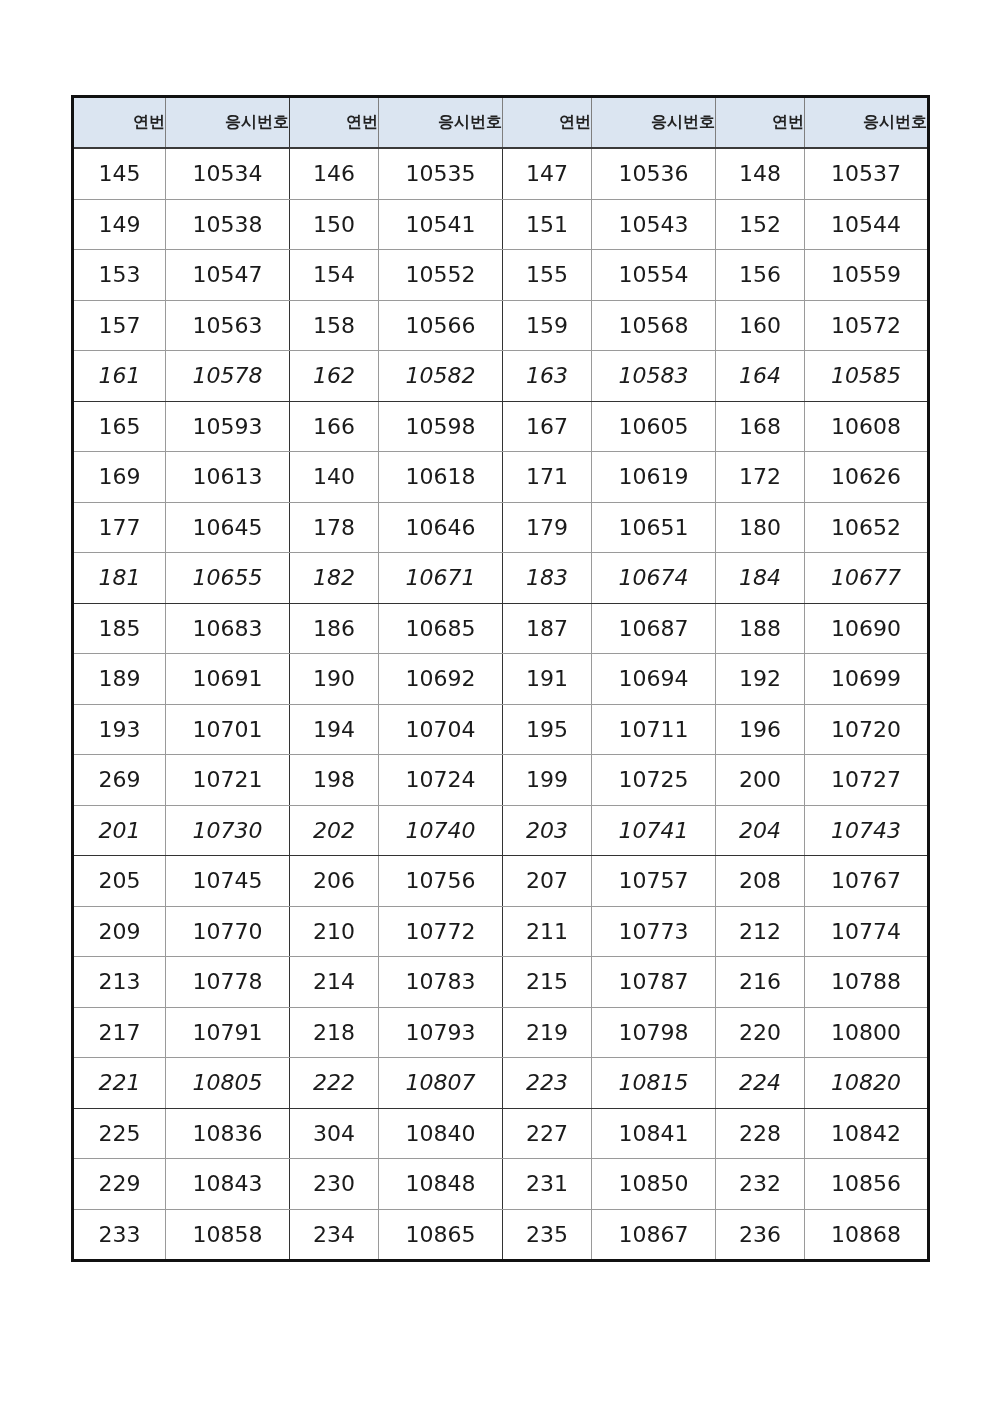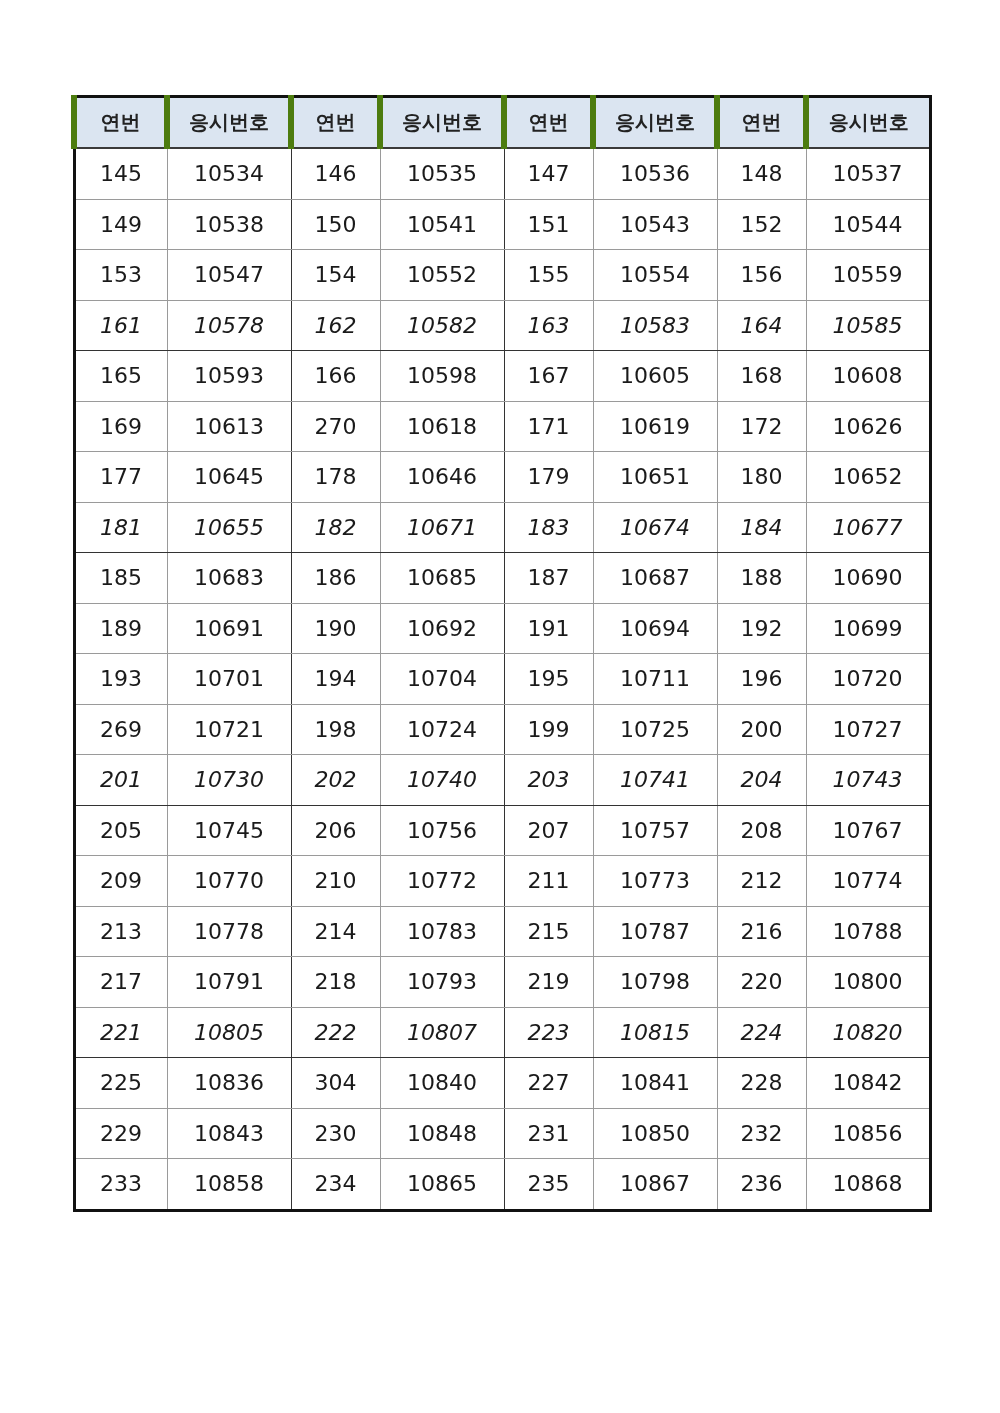--- a/index.html
+++ b/index.html
@@ -28,25 +28,25 @@
       border-collapse: collapse;
       border: 3px solid #111111;
       table-layout: fixed;
     }
     table.roster col.c-seq { width: 93px; }
     table.roster col.c-num { width: 124px; }
     table.roster col.c-seq2 { width: 89px; }
     table.roster th {
       background: #dbe5f1;
       height: 49px;
-      font-size: 20px;
+      font-size: 16px;
       font-weight: bold;
       color: #222222;
-      text-align: center;
-      border-left: 6px solid #4d7c0f;
+      text-align: right;
+      border-left: 1px solid #4d7c0f;
       border-right: 1px solid #7f7f7f;
       border-bottom: 2px solid #3a3a3a;
       padding: 0;
     }
     table.roster td {
       height: 49.5px;
       font-size: 22px;
       text-align: center;
       border: 1px solid #9a9a9a;
       padding: 0;
@@ -112,20 +112,30 @@
         <tr>
           <td>153</td>
           <td class="group-end">10547</td>
           <td>154</td>
           <td class="group-end">10552</td>
           <td>155</td>
           <td>10554</td>
           <td>156</td>
           <td>10559</td>
         </tr>
+        <tr>
+          <td>157</td>
+          <td class="group-end">10563</td>
+          <td>158</td>
+          <td class="group-end">10566</td>
+          <td>159</td>
+          <td>10568</td>
+          <td>160</td>
+          <td>10572</td>
+        </tr>
         <tr class="row-band">
           <td>161</td>
           <td class="group-end">10578</td>
           <td>162</td>
           <td class="group-end">10582</td>
           <td>163</td>
           <td>10583</td>
           <td>164</td>
           <td>10585</td>
         </tr>
@@ -135,21 +145,21 @@
           <td>166</td>
           <td class="group-end">10598</td>
           <td>167</td>
           <td>10605</td>
           <td>168</td>
           <td>10608</td>
         </tr>
         <tr>
           <td>169</td>
           <td class="group-end">10613</td>
-          <td>270</td>
+          <td>140</td>
           <td class="group-end">10618</td>
           <td>171</td>
           <td>10619</td>
           <td>172</td>
           <td>10626</td>
         </tr>
         <tr>
           <td>177</td>
           <td class="group-end">10645</td>
           <td>178</td>

